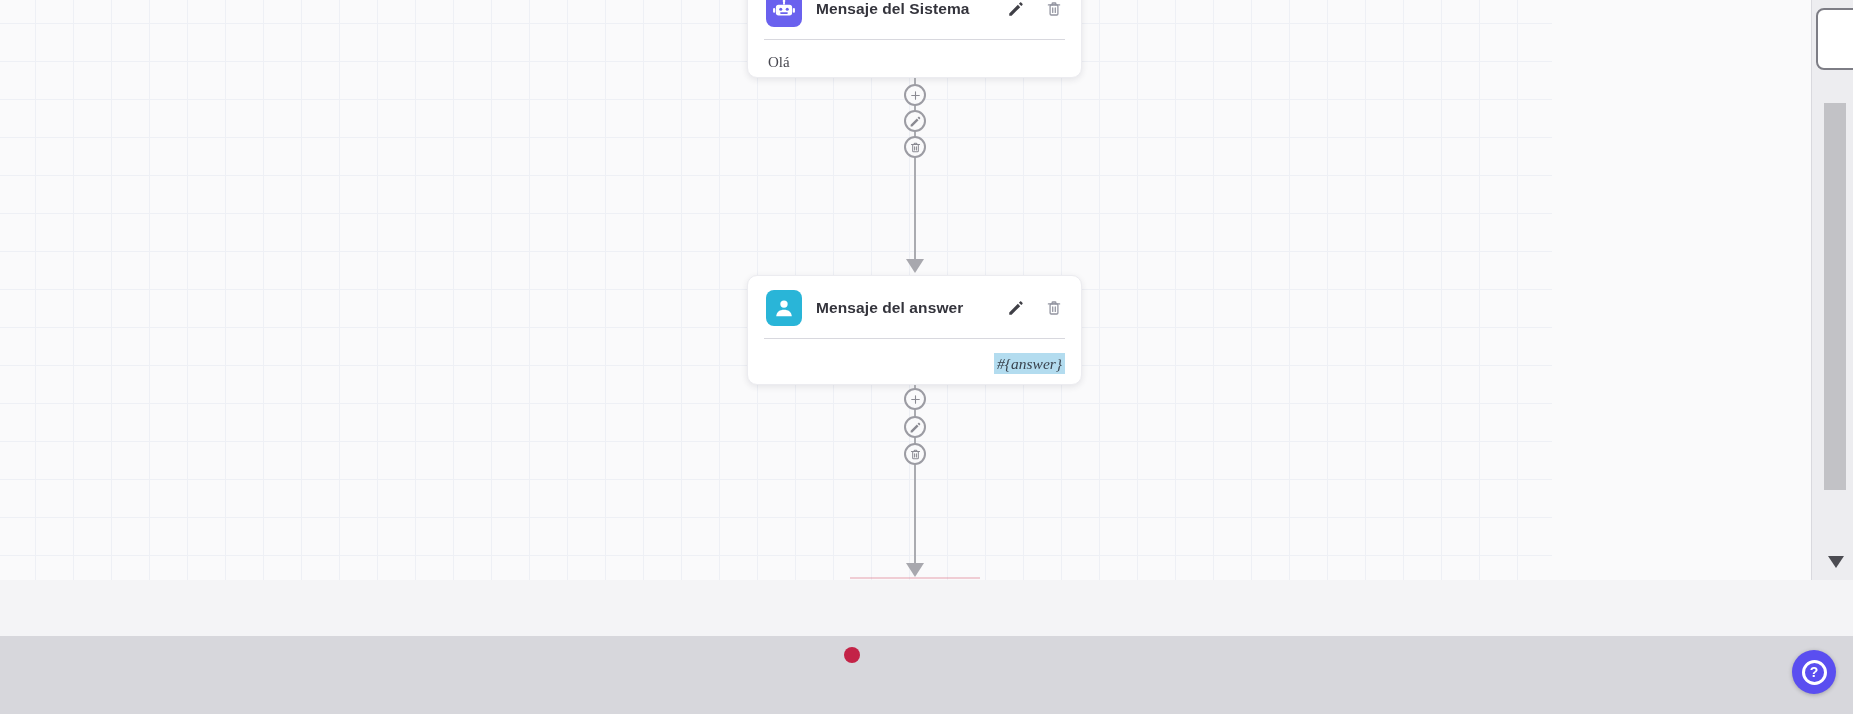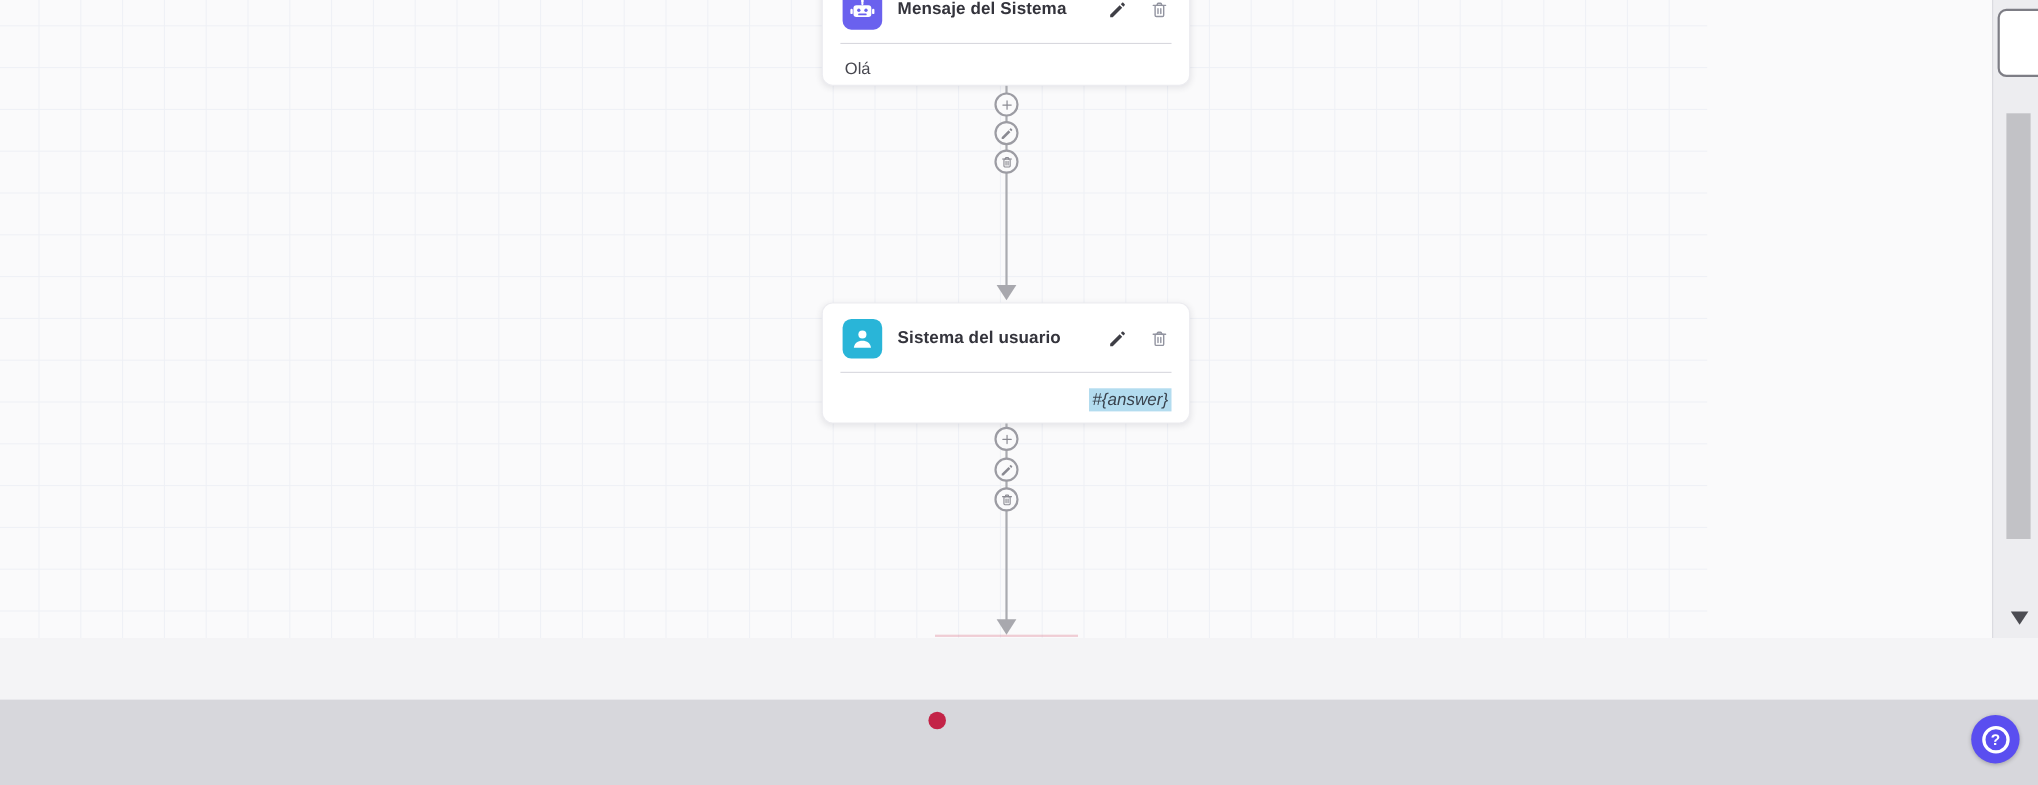--- a/index.html
+++ b/index.html
@@ -26,21 +26,21 @@
   .node-header { display:flex; align-items:center; gap:14px; padding:14px 18px 0 18px; }
   .node-icon { width:36px; height:36px; border-radius:8px; flex:0 0 auto;
                display:flex; align-items:center; justify-content:center; }
   .node-icon.system { background:#6a61ee; }
   .node-icon.user   { background:#29b5d8; }
   .node-title { font-size:15.5px; font-weight:bold; color:#34343c; flex:1 1 auto; letter-spacing:.1px; }
   .hdr-action { width:18px; height:18px; cursor:pointer; }
   .hdr-action.edit  { color:#3f3f46; margin-right:6px; }
   .hdr-action.trash { color:#9294a0; }
   .node-divider { height:1px; background:#d8d8de; margin:12px 16px 0 16px; }
-  .node-body { padding:14px 20px; font-size:15px; color:#47474f; }
+  .node-body { padding:14px 20px; font-size:15px; color:#47474f;font-family:Liberation Serif, serif; }
   .node-body.centered { text-align:right; padding:16px; }
   .highlight { background:#b3dcef; font-style:italic; color:#39424d; font-size:15.5px; padding:2px 3px; }
 
   
   .conn-line { position:absolute; width:2px; background:#aaabb0; left:914px; }
   .arrow-down { position:absolute; width:0; height:0; left:906px;
     border-left:9px solid transparent; border-right:9px solid transparent;
     border-top:14px solid #a8a8ae; }
   .conn-btn { position:absolute; left:904px; width:22px; height:22px; border-radius:50%;
     background:#fafafb; border:2px solid #9c9ca3; color:#8a8a92;
@@ -137,21 +137,21 @@
   </div>
 
   <div class="node" style="left:747px; top:275px; height:110px;">
     <div class="node-header">
       <div class="node-icon user">
         <svg viewBox="0 0 24 24" width="26" height="26">
           <circle cx="12" cy="8.4" r="3.4" fill="#ffffff"></circle>
           <path d="M4.8 19.6c.4-4.2 3.4-6 7.2-6s6.8 1.8 7.2 6z" fill="#ffffff"></path>
         </svg>
       </div>
-      <div class="node-title">Sistema del usuario</div>
+      <div class="node-title">Mensaje del answer</div>
       <svg class="hdr-action edit" viewBox="0 0 24 24">
         <path fill="#3f3f46" d="M3 17.9V21h3.1L17.6 9.5l-3.1-3.1L3 17.9zM20.6 6.5c.4-.4.4-1 0-1.4l-1.7-1.7c-.4-.4-1-.4-1.4 0l-1.6 1.6 3.1 3.1 1.6-1.6z"></path>
       </svg>
       <svg class="hdr-action trash" viewBox="0 0 24 24">
         <g fill="none" stroke="#9294a0" stroke-width="1.7" stroke-linecap="round">
           <path d="M4.5 6.5h15"></path>
             <path d="M9.5 6.5V5a1 1 0 011-1h3a1 1 0 011 1v1.5"></path>
           <rect x="6.8" y="6.5" width="10.4" height="13.5" rx="1.5"></rect>
             <path d="M10.3 10.5v6M13.7 10.5v6"></path>
         </g>

